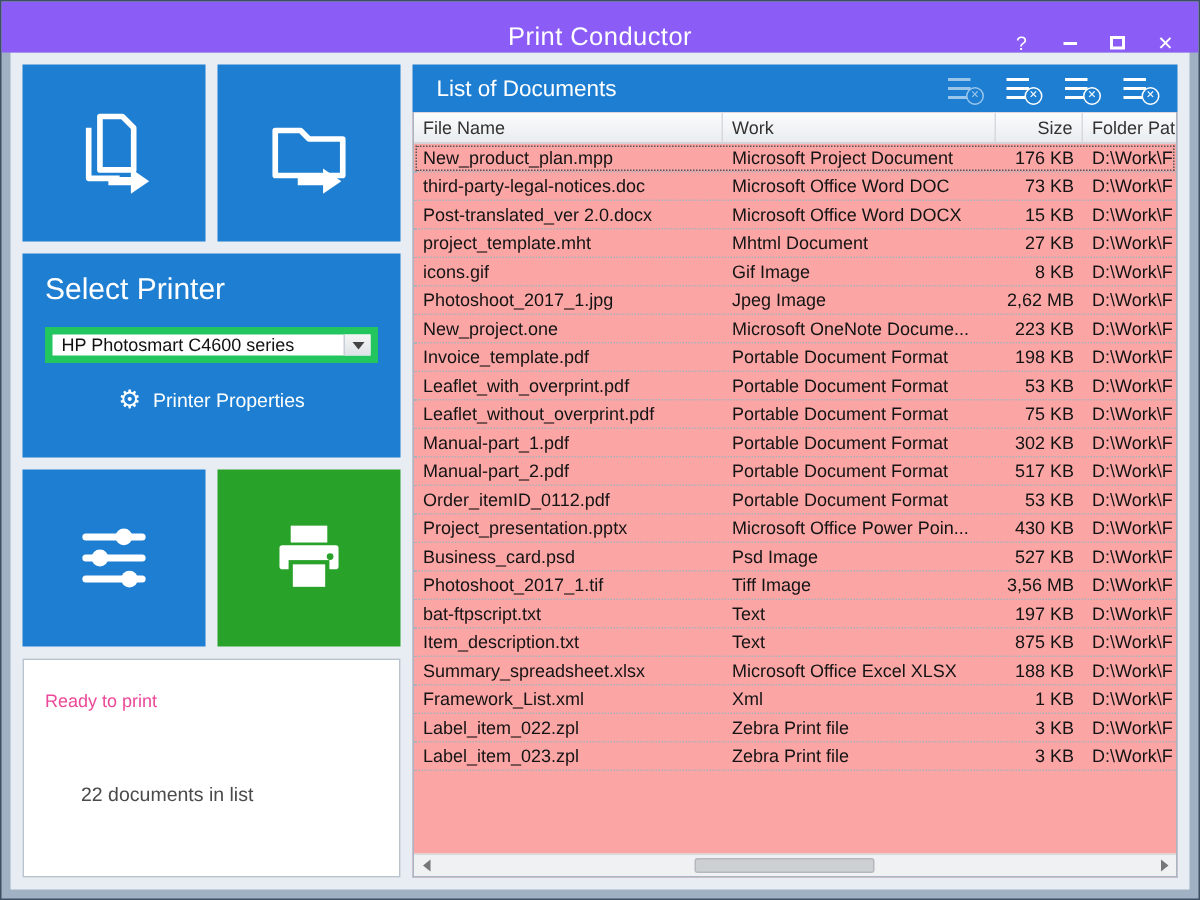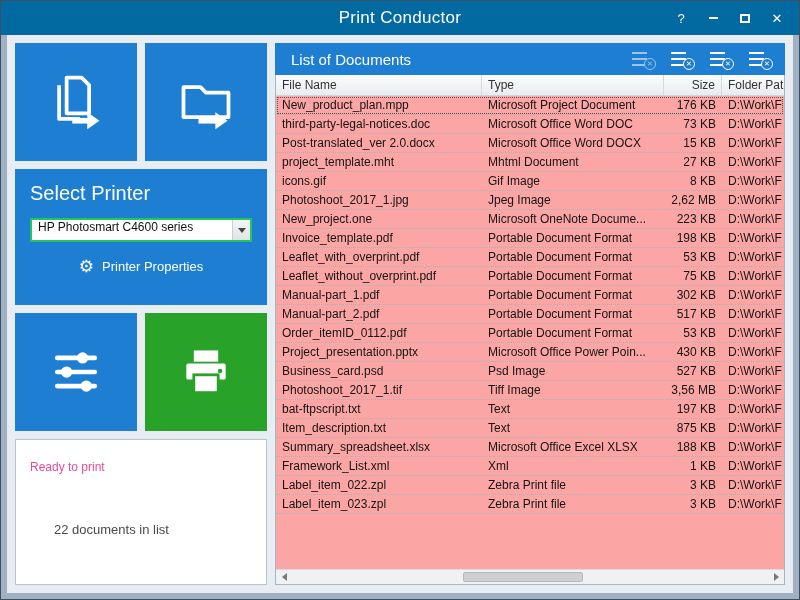--- a/index.html
+++ b/index.html
@@ -6,22 +6,22 @@
   body { font-family: "Liberation Sans", sans-serif; background: #5a6b7c; }
   .window {
     width: 800px; height: 600px;
     background: #9fb1c3;
     border: 1px solid #3c4f63;
     display: flex; flex-direction: column;
     cursor: default; overflow: hidden;
   }
   
   .titlebar {
-    flex: 0 0 34px; background: #0369a1;
-    position: relative; display: flex; align-items: center;
+    flex: 0 0 34px; background: #8b5cf6;
+    position: relative; display: flex; align-items: flex-end;
   }
   .title {
     position: absolute; left: 0; right: 0; text-align: center;
     color: #fff; font-size: 17px; letter-spacing: .3px;
   }
   .controls {
     margin-left: auto; z-index: 1; display: flex; align-items: center;
     gap: 20px; padding-right: 16px; color: #fff;
   }
   .ctrl { font-size: 13px; line-height: 1; cursor: pointer; display: inline-flex; align-items: center; justify-content: center; min-width: 12px; }
@@ -39,21 +39,21 @@
     display: flex; align-items: center; justify-content: center; cursor: pointer;
   }
   .tile.green { background: #28a228; }
   
   .printer-panel {
     flex: 0 0 136px; background: #1e7fd2; color: #fff;
     padding: 13px 15px;
   }
   .printer-label { font-size: 20px; margin-bottom: 13px; }
   .dropdown {
-    background: #fff; border: 2px solid #22c55e; height: 24px;
+    background: #fff; border: 5px solid #22c55e; height: 24px;
     display: flex; align-items: flex-start; font-size: 12px; color: #111;
     padding-left: 6px; cursor: pointer;
   }
   .dropdown .val { flex: 1; white-space: nowrap; overflow: hidden; }
   .dd-btn {
     flex: 0 0 18px; align-self: stretch; display: flex; align-items: center; justify-content: center;
     background: linear-gradient(#f4f5f6,#dfe3e7); border-left: 1px solid #c7d0d8;
   }
   .dd-tri { width: 0; height: 0; border-left: 4px solid transparent; border-right: 4px solid transparent; border-top: 5px solid #444; }
   .props {
@@ -238,21 +238,21 @@
               <span class="b b2"></span>
               <span class="b b3"></span>
               <span class="badge"></span>
           </span>
         </div>
       </div>
 
       <div class="list-body">
         <div class="thead">
           <div class="thcell col-name">File Name</div>
-          <div class="thcell col-type">Type</div>
+          <div class="thcell col-type">Work</div>
           <div class="thcell col-size">Size</div>
           <div class="thcell col-folder">Folder Pat</div>
         </div>
         <div class="rows">
             <div class="trow selected">
               <div class="tcell col-name">New_product_plan.mpp</div>
               <div class="tcell col-type">Microsoft Project Document</div>
               <div class="tcell col-size">176 KB</div>
               <div class="tcell col-folder">D:\Work\F</div>
             </div>

